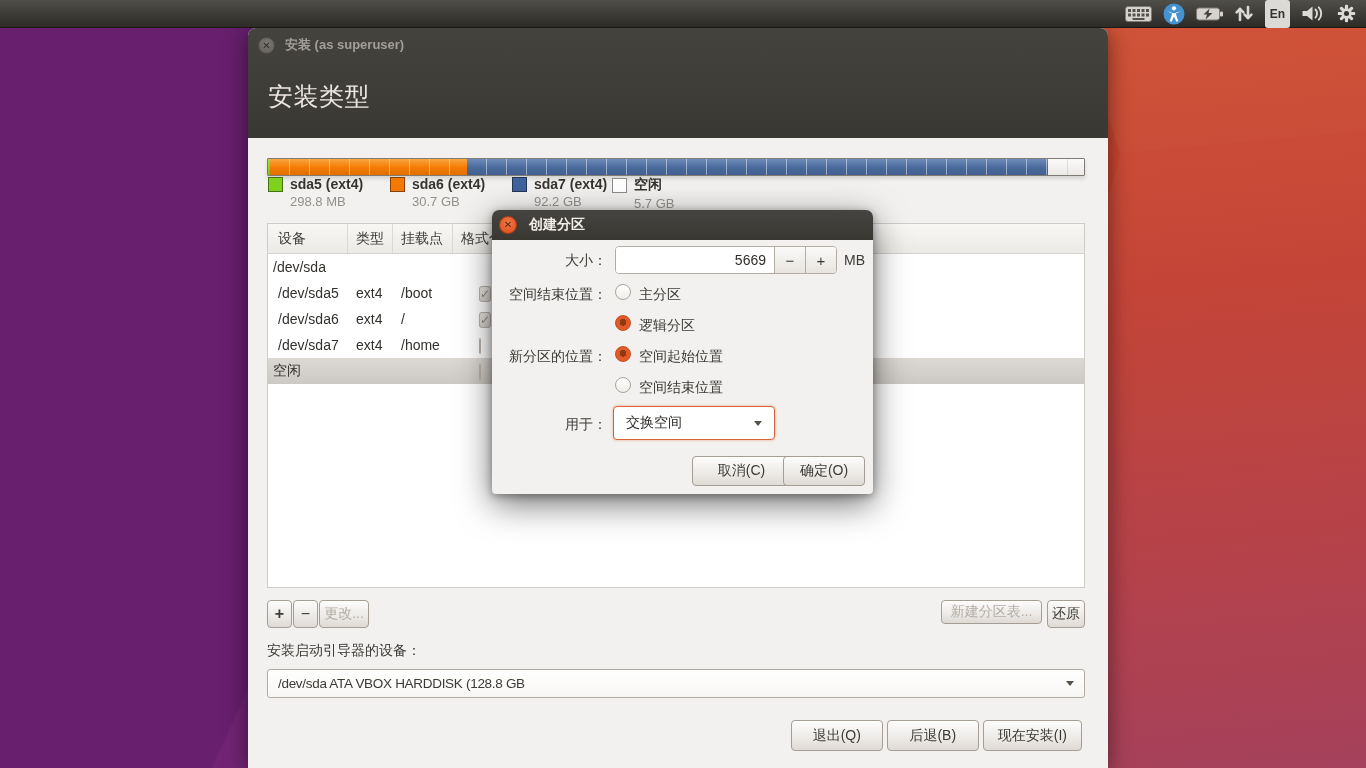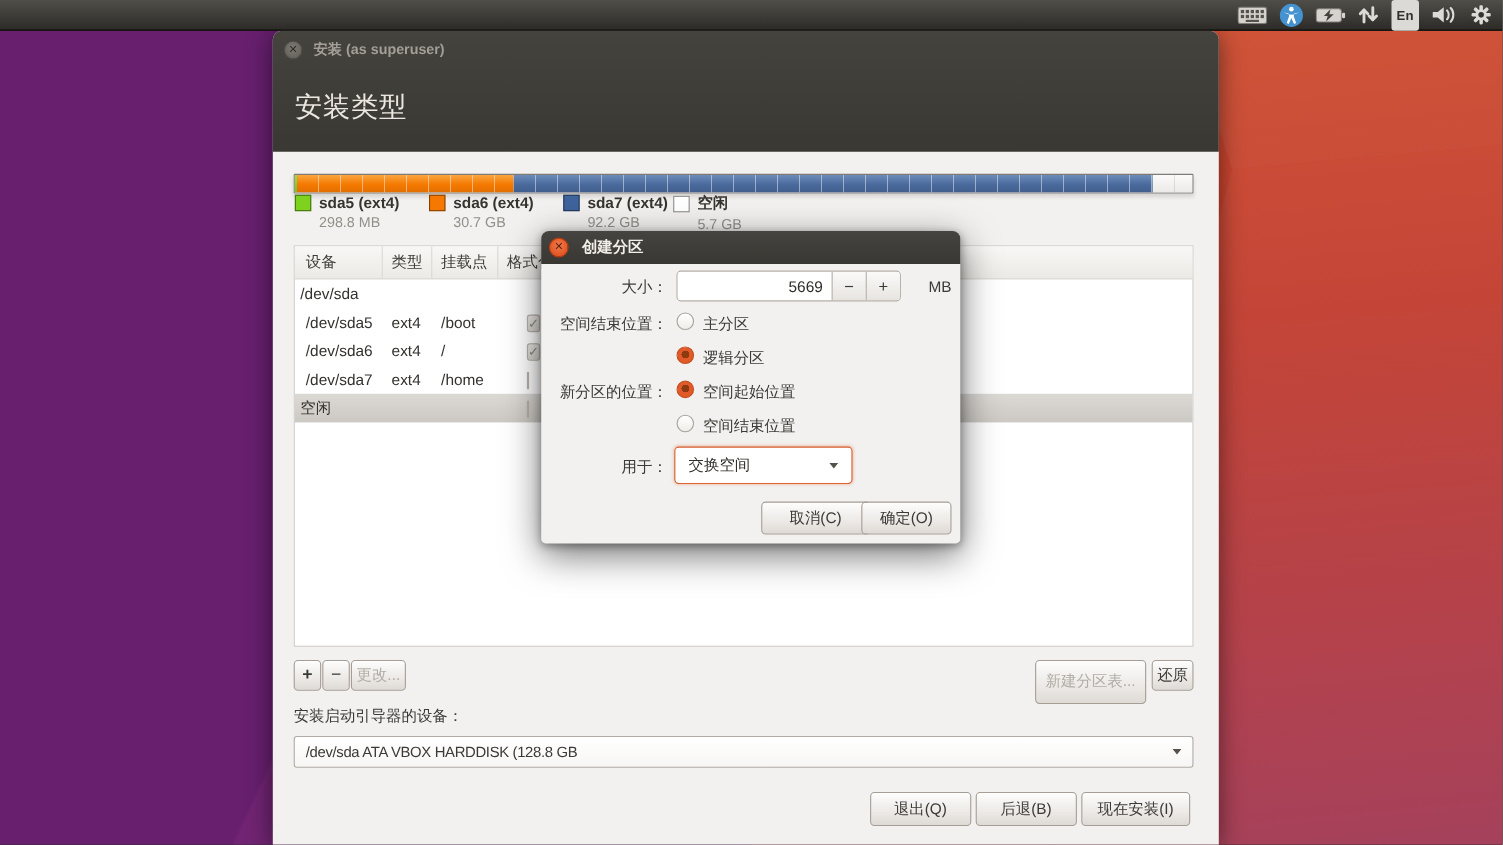--- a/index.html
+++ b/index.html
@@ -85,21 +85,21 @@
   .btn { display:inline-flex; align-items:center; justify-content:center;
          background:linear-gradient(#fdfdfc,#ece9e6 60%,#dedbd6);
          border:1px solid #a69d94; border-radius:4px; color:#3c3a36; font-size:14px;
          box-shadow:inset 0 1px 0 rgba(255,255,255,.8); cursor:default; }
   .btn.dis { color:#b2ada6; }
 
   .toolbar { position:absolute; left:19px; top:572px; width:818px; height:28px; }
   .tb-add { position:absolute; left:0; width:25px; height:28px; font-size:16px; font-weight:bold; }
   .tb-del { position:absolute; left:26px; width:25px; height:28px; font-size:16px; }
   .tb-change { position:absolute; left:52px; width:50px; height:28px; }
-  .tb-newtable { position:absolute; left:674px; width:101px; height:40px; }
+  .tb-newtable { position:absolute; left:674px; width:101px; height:24px; }
   .tb-revert { position:absolute; left:780px; width:38px; height:28px; }
 
   .boot-label { position:absolute; left:19px; top:614px; font-size:14px; color:#3c3a36; }
   .boot-combo { position:absolute; left:19px; top:641px; width:818px; height:29px;
                 background:linear-gradient(#fff,#f7f6f4); border:1px solid #b3aca4; border-radius:3px;
                 display:flex; align-items:center; padding:0 10px; }
   .boot-combo .val { font-size:13.5px; color:#3c3a36; letter-spacing:-.3px; }
   .combo-arrow { margin-left:auto; width:0; height:0; border-left:4.5px solid transparent;
                  border-right:4.5px solid transparent; border-top:5.5px solid #55524c; }
 
@@ -112,21 +112,21 @@
             box-shadow:0 10px 34px rgba(0,0,0,.55), 0 2px 8px rgba(0,0,0,.35); z-index:30; }
   .dlg-titlebar { height:30px; background:linear-gradient(#454440,#383732); border-radius:7px 7px 0 0;
                   display:flex; align-items:center; padding-left:7px; gap:12px; }
   .dlg-close { width:18px; height:18px; border-radius:50%;
                background:radial-gradient(circle at 50% 38%,#f07a4c,#dd4814);
                border:1px solid #b63c11; color:#5c2310; font-size:10px; line-height:16px;
                text-align:center; font-weight:bold; }
   .dlg-title { color:#f1ede7; font-size:14px; font-weight:bold; }
   .dlg-label { position:absolute; width:115px; text-align:right; font-size:14px; color:#3c3a36; }
 
-  .spin-group { position:absolute; left:123px; top:36px; width:204px; height:28px; display:flex;
+  .spin-group { position:absolute; left:123px; top:36px; width:222px; height:28px; display:flex;
                 border:1px solid #b3aca4; border-radius:4px; overflow:hidden; background:#fff; }
   .spin-entry { flex:1; display:flex; align-items:center; justify-content:flex-end;
                 padding-right:8px; font-size:14px; color:#2f2d29; background:#fff; }
   .spin-btn { width:31px; display:flex; align-items:center; justify-content:center;
               background:linear-gradient(#fbfaf9,#e7e4e0); border-left:1px solid #b3aca4;
               font-size:15px; color:#3c3a36; }
   .size-unit { position:absolute; left:352px; top:42px; font-size:14px; color:#3c3a36; }
 
   .radio { position:absolute; left:123px; width:16px; height:16px; border-radius:50%;
            border:1px solid #aaa39b; background:linear-gradient(#fff,#efede9); }

